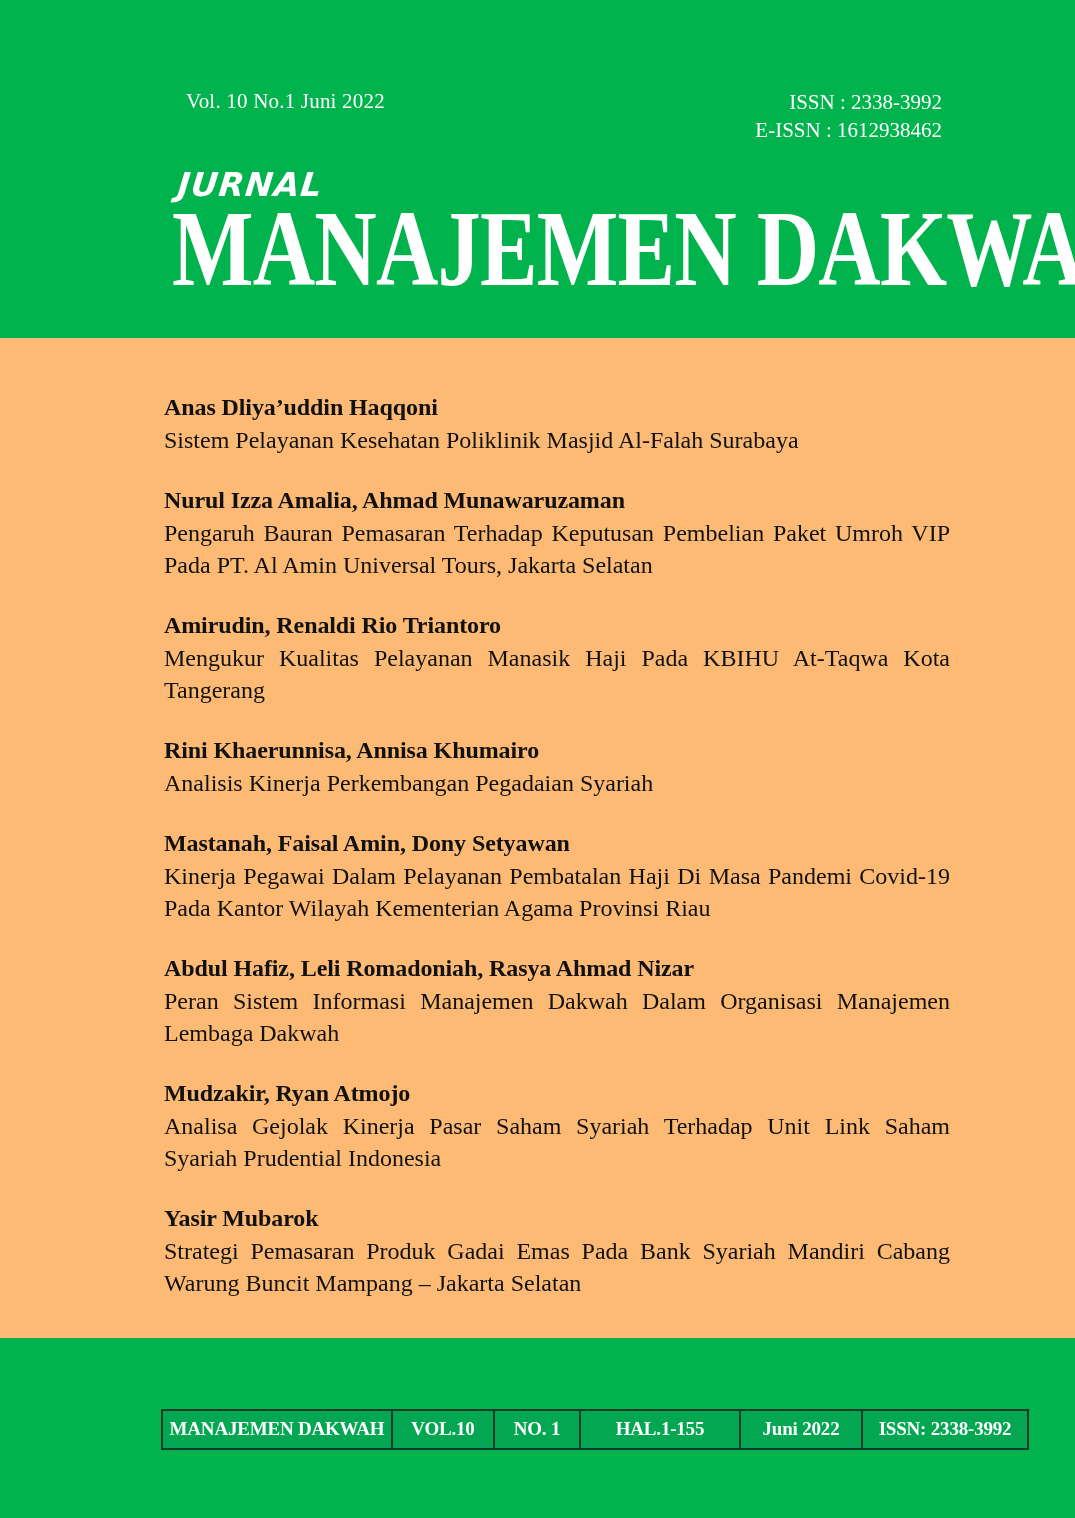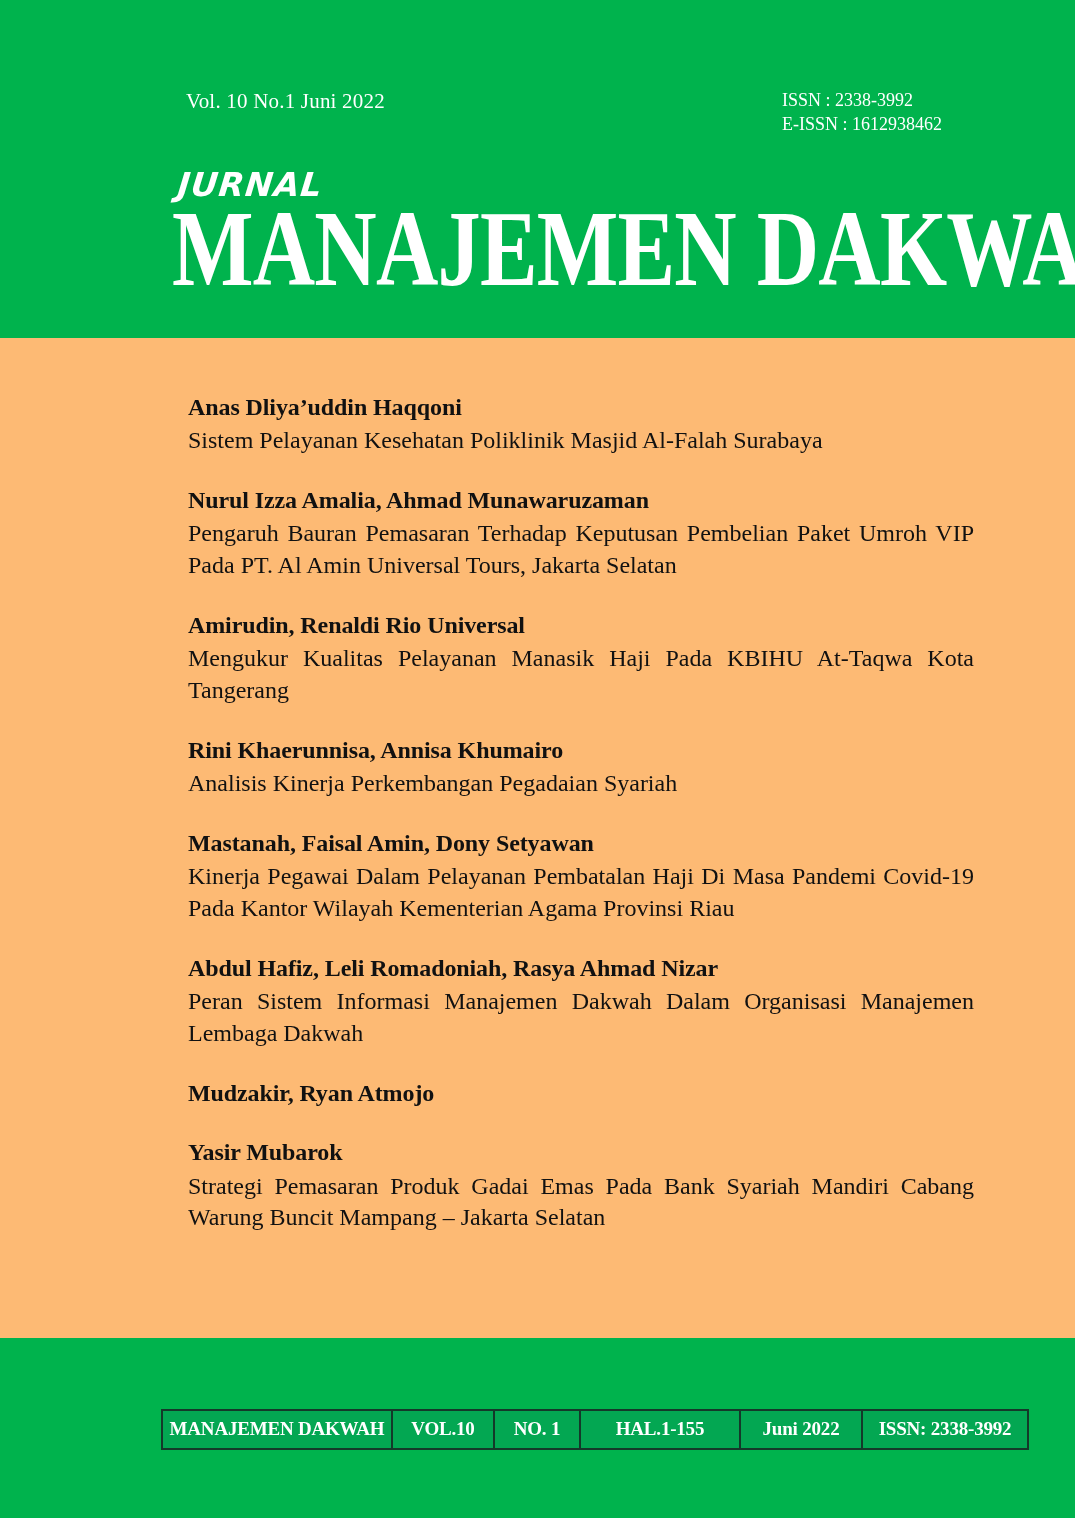--- a/index.html
+++ b/index.html
@@ -33,23 +33,23 @@
     top: 89px;
     font-size: 21px;
     color: #ffffff;
     letter-spacing: .2px;
     white-space: nowrap;
   }
   .issn-block {
     position: absolute;
     right: 133px;
     top: 89px;
-    text-align: left;
-    color: #ffffff;
-    font-size: 18px;
+    text-align: right;
+    color: #ffffff;
+    font-size: 21px;
     line-height: 1.32;
   }
   .issn-block div { white-space: nowrap; }
 
   .masthead {
     position: absolute;
     left: 172px;
     top: 168px;
   }
   .jurnal-script {
@@ -72,21 +72,21 @@
     margin-top: 4px;
     letter-spacing: -1px;
     transform: scaleX(0.80);
     transform-origin: left top;
     white-space: nowrap;
   }
 
   
   .content {
     position: absolute;
-    left: 188px;
+    left: 164px;
     top: 392px;
     width: 786px;
   }
   .entry { margin-bottom: 28px; }
   .entry:last-child { margin-bottom: 0; }
   .entry-authors {
     font-weight: bold;
     font-size: 24px;
     color: #111111;
     line-height: 1.3;
@@ -163,41 +163,42 @@
       <div class="entry-authors">Anas Dliya’uddin Haqqoni</div>
       <div class="entry-title">Sistem Pelayanan Kesehatan Poliklinik Masjid Al-Falah Surabaya</div>
     </div>
 
     <div class="entry">
       <div class="entry-authors">Nurul Izza Amalia, Ahmad Munawaruzaman</div>
       <div class="entry-title">Pengaruh Bauran Pemasaran Terhadap Keputusan Pembelian Paket Umroh VIP Pada PT. Al Amin Universal Tours, Jakarta Selatan</div>
     </div>
 
     <div class="entry">
-      <div class="entry-authors">Amirudin, Renaldi Rio Universal</div>
+      <div class="entry-authors">Amirudin, Renaldi Rio Triantoro</div>
       <div class="entry-title">Mengukur Kualitas Pelayanan Manasik Haji Pada KBIHU At-Taqwa Kota Tangerang</div>
     </div>
 
     <div class="entry">
       <div class="entry-authors">Rini Khaerunnisa, Annisa Khumairo</div>
       <div class="entry-title">Analisis Kinerja Perkembangan Pegadaian Syariah</div>
     </div>
 
     <div class="entry">
       <div class="entry-authors">Mastanah, Faisal Amin, Dony Setyawan</div>
       <div class="entry-title">Kinerja Pegawai Dalam Pelayanan Pembatalan Haji Di Masa Pandemi Covid-19 Pada Kantor Wilayah Kementerian Agama Provinsi Riau</div>
     </div>
 
     <div class="entry">
       <div class="entry-authors">Abdul Hafiz, Leli Romadoniah, Rasya Ahmad Nizar</div>
       <div class="entry-title">Peran Sistem Informasi Manajemen Dakwah Dalam Organisasi Manajemen Lembaga Dakwah</div>
     </div>
 
     <div class="entry">
       <div class="entry-authors">Mudzakir, Ryan Atmojo</div>
+      <div class="entry-title">Analisa Gejolak Kinerja Pasar Saham Syariah Terhadap Unit Link Saham Syariah Prudential Indonesia</div>
     </div>
 
     <div class="entry">
       <div class="entry-authors">Yasir Mubarok</div>
       <div class="entry-title">Strategi Pemasaran Produk Gadai Emas Pada Bank Syariah Mandiri Cabang Warung Buncit Mampang – Jakarta Selatan</div>
     </div>
 
   </div>
 
   <div class="footer-band"></div>

